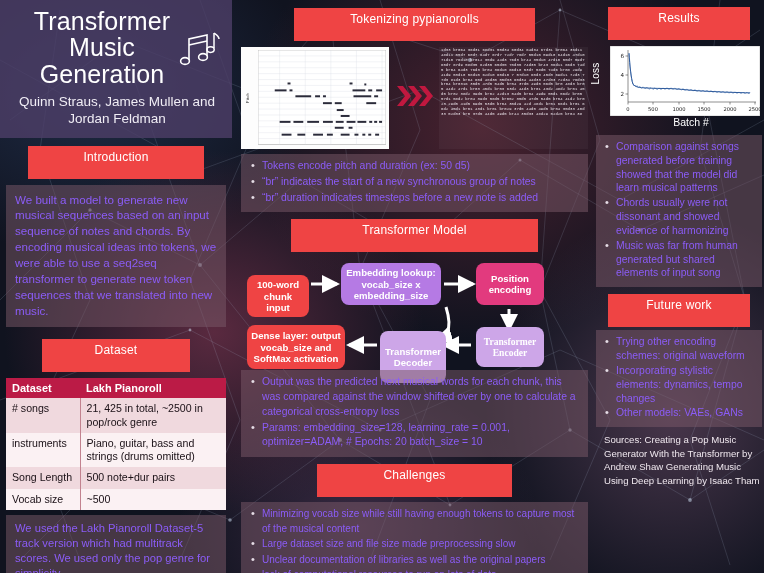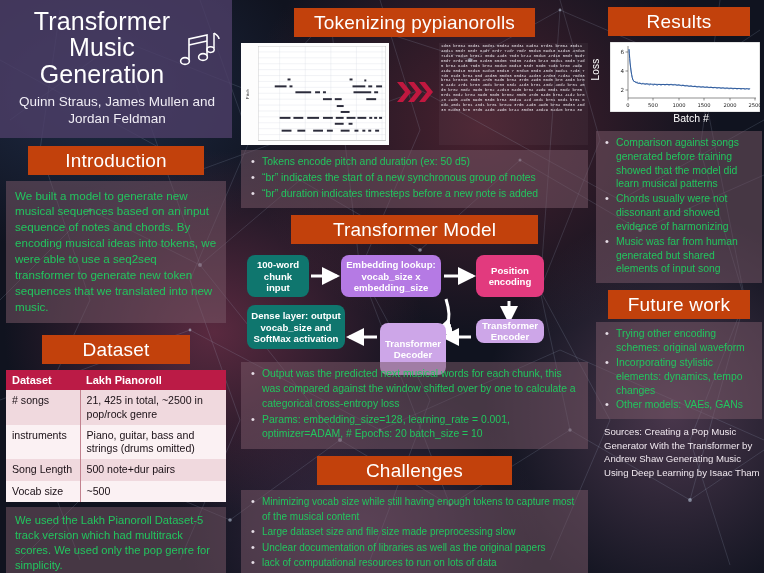--- a/index.html
+++ b/index.html
@@ -25,32 +25,32 @@
   #bg .glow4 {
     background:radial-gradient(ellipse 300px 220px at 12% 16%, rgba(40,60,95,.6), rgba(40,60,95,0) 75%);
   }
   #bg .glow5 {
     background:radial-gradient(ellipse 240px 200px at 47% 92%, rgba(110,70,110,.45), rgba(110,70,110,0) 75%);
   }
   #bg svg { position:absolute; inset:0; width:764px; height:573px; }
 
   
   .section-title {
-    background:#c2410c;
+    background:#ef4444;
     color:#ffffff;
     text-align:center;
-    font-size:19px;
+    font-size:12px;
     font-weight:400;
     letter-spacing:.2px;
-    padding:4px 6px 3px;
+    padding:4px 6px 15px;
     position:relative; z-index:3;
   }
   .panel {
     background:rgba(120,88,104,.52);
-    color:#22c55e;
+    color:#8b5cf6;
     position:relative; z-index:3;
   }
   .panel p, .panel li { font-size:11.2px; line-height:1.32; }
   ul.blist { list-style:none; }
   ul.blist li { position:relative; padding-left:13px; margin-bottom:1px; }
   ul.blist li::before {
     content:"\2022"; position:absolute; left:2px; top:-1px;
     font-size:11px; color:#e6dde6;
   }
 
@@ -125,21 +125,21 @@
   #tok-panel { margin:5px 2px 0 2px; padding:5px 8px 6px; }
   #tok-panel li { font-size:10.4px; line-height:1.42; }
 
   #model-title { margin:7px 52px 0 52px; }
   #model-diagram { position:relative; height:108px; margin:5px 2px 0 2px; }
   .node {
     position:absolute; border-radius:8px; color:#fff;
     display:flex; align-items:center; justify-content:center; text-align:center;
     font-size:9.6px; line-height:1.2; padding:3px 4px; font-weight:bold;
   }
-  .n-crimson { background:#0f766e; }
+  .n-crimson { background:#ef4444;margin-top:12px; }
   .n-violet  { background:#b57ae4; }
   .n-pink    { background:#e23a7e; }
   .n-lilac   { background:#cda6e8; }
   #model-diagram svg { position:absolute; inset:0; width:100%; height:100%; }
 
   #model-panel { margin:5px 2px 0 2px; padding:5px 8px 6px; }
   #model-panel li { font-size:10.4px; line-height:1.42; }
 
   #chal-title { margin:7px 78px 0 78px; }
   #chal-panel { margin:5px 2px 0 2px; padding:5px 8px 6px; }
@@ -394,21 +394,21 @@
         <line x1="203" y1="27" x2="232" y2="27"></line>
         <path d="M205,50 C213,76 203,80 196,82"></path>
         <line x1="268" y1="52" x2="268" y2="72"></line>
         <line x1="230" y1="88" x2="203" y2="88"></line>
         <line x1="136" y1="88" x2="108" y2="88"></line>
       </g>
     </svg>
     <div class="node n-crimson" style="left:6px;  top:6px;  width:62px; height:42px;">100-word chunk input</div>
     <div class="node n-violet" style="left:100px;top:6px;  width:100px;height:42px;">Embedding lookup: vocab_size x embedding_size</div>
     <div class="node n-pink" style="left:235px;top:6px;  width:68px; height:42px;">Position encoding</div>
-    <div class="node n-lilac" style="left:235px;top:70px; width:68px; height:24px;">Transformer Encoder</div>
+    <div class="node n-lilac" style="left:235px;top:70px; width:68px; height:40px;font-family:Liberation Serif, serif;">Transformer Encoder</div>
     <div class="node n-lilac" style="left:139px;top:74px; width:66px; height:52px;">Transformer Decoder</div>
     <div class="node n-crimson" style="left:6px;  top:56px; width:98px; height:44px;">Dense layer: output vocab_size and SoftMax activation</div>
   </div>
 
   <div class="panel" id="model-panel">
     <ul class="blist">
       <li>Output was the predicted next musical words for each chunk, this was compared against the window shifted over by one to calculate a categorical cross-entropy loss</li>
       <li>Params: embedding_size=128, learning_rate = 0.001, optimizer=ADAM, # Epochs: 20 batch_size = 10</li>
     </ul>
   </div>

